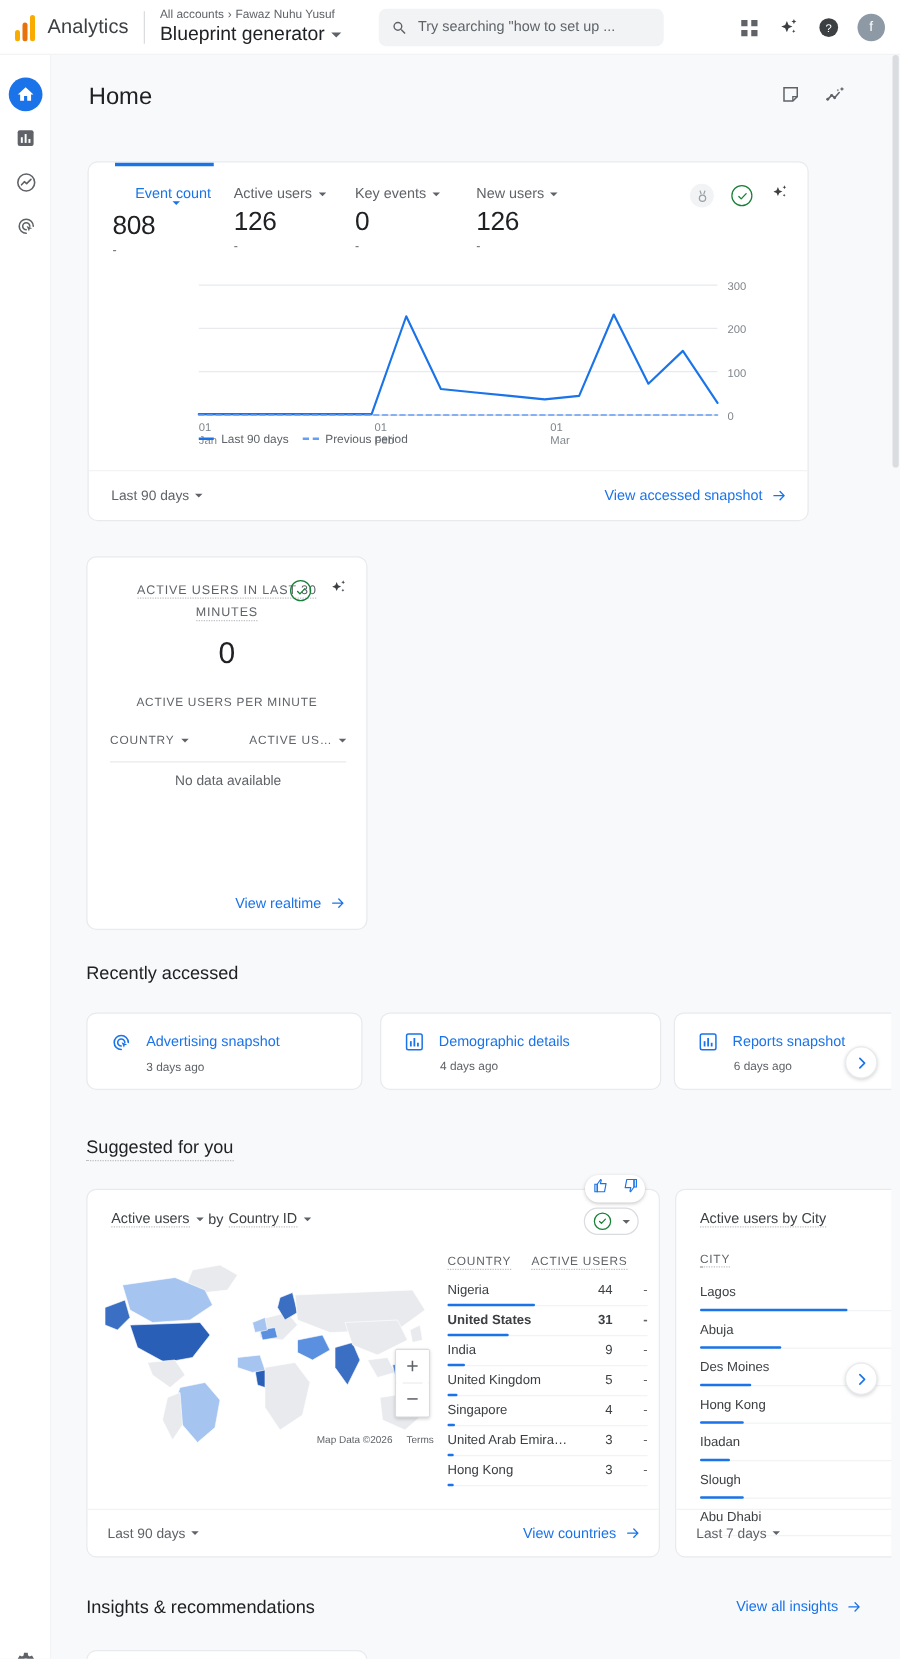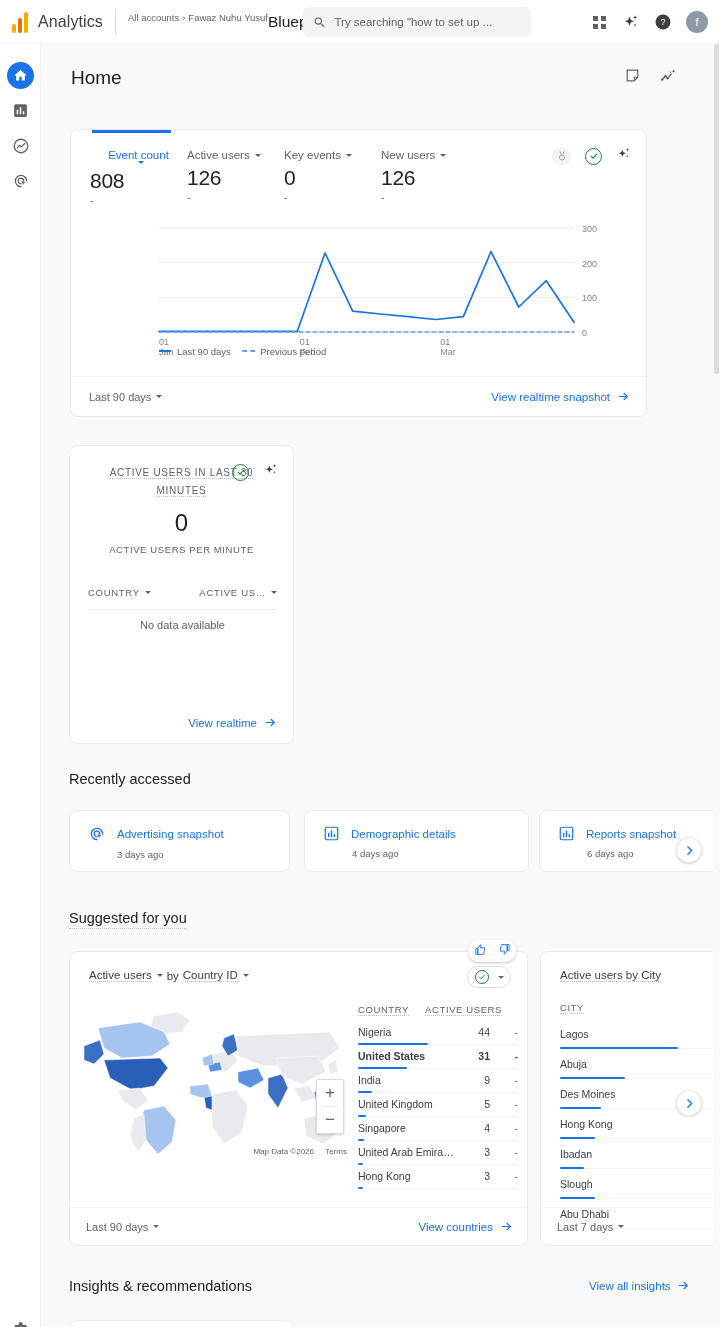--- a/index.html
+++ b/index.html
@@ -18,21 +18,21 @@
     background: #fff; display: flex; align-items: center;
     border-bottom: 1px solid #f1f3f4;
   }
   .ga-logo { margin-left: 12px; display: flex; align-items: flex-end; height: 22px; gap: 2px; }
   .ga-logo i { display: block; width: 4px; border-radius: 2px; background: #f9ab00; }
   .ga-logo i:nth-child(1) { height: 9px; background:#f9ab00; }
   .ga-logo i:nth-child(2) { height: 15px; background:#e8710a; }
   .ga-logo i:nth-child(3) { height: 21px; background:#f9ab00; }
   .brand { font-size: 16px; color: #3c4043; margin-left: 10px; letter-spacing: .1px; }
   .vsep { width:1px; height:26px; background:#dadce0; margin:0 12px; }
-  .acctwrap { display:flex; flex-direction:row; justify-content:center; }
+  .acctwrap { display:flex; flex-direction:column; justify-content:center; }
   .crumbs { font-size: 9.5px; color: #5f6368; line-height: 12px; }
   .crumbs .sep { margin: 0 3px; }
   .propname { font-size: 15.5px; color: #202124; line-height: 19px; display:flex; align-items:center; }
   .caret { display:inline-block; width:0; height:0; border-left:4px solid transparent;
            border-right:4px solid transparent; border-top:4px solid #5f6368; margin-left:5px; }
   .caret.sm { border-left-width:3.5px; border-right-width:3.5px; border-top-width:3.5px; }
   .search {
     position:absolute; left:303px; top:7px; width:228px; height:30px;
     background:#f1f3f4; border-radius:6px; display:flex; align-items:center; padding:0 10px;
   }
@@ -91,21 +91,21 @@
              border-top:1px solid #f1f3f4; }
   .daterange { font-size:11px; color:#5f6368; display:flex; align-items:center; }
   .viewlink { font-size:11.5px; color:#1a73e8; display:flex; align-items:center; gap:7px; }
 
   
   .realtime { position:absolute; left:69px; top:445px; width:225px; height:299px; }
   .rt-pad { padding:16px 18px 0 18px; position:relative;text-align:center; }
   .rt-title { font-size:10px; color:#5f6368; letter-spacing:.7px; width:128px; line-height:15px;
               border-bottom:1px dotted #bdc1c6; display:inline; }
   .rt-zero { font-size:24px; color:#202124; margin-top:12px; line-height:26px; }
-  .rt-sub { font-size:9.5px; color:#5f6368; letter-spacing:.6px; margin-top:8px; }
+  .rt-sub { font-size:9.5px; color:#5f6368; letter-spacing:.6px; margin-top:21px; }
   .rt-badges { position:absolute; right:14px; top:16px; display:flex; align-items:center; gap:14px; }
   .rt-cols { position:absolute; left:18px; top:141px; width:189px;
              display:flex; justify-content:space-between; }
   .colhdr { font-size:9.5px; color:#5f6368; letter-spacing:.7px; display:flex; align-items:center; }
   .rt-rule { position:absolute; left:18px; top:163px; width:189px; height:1px; background:#e8eaed; }
   .nodata { position:absolute; left:0; top:173px; width:225px; text-align:center;
             font-size:11px; color:#5f6368; }
   .rt-foot { position:absolute; right:16px; bottom:14px; }
 
   
@@ -343,21 +343,21 @@
             <text x="189.2" y="136.5" font-size="9.5" fill="#5f6368" font-family="Liberation Sans">Previous period</text>
           </svg>
       </div>
 
       <div class="ov-foot">
         <div class="daterange">
           <span>Last 90 days</span>
           <span class="caret sm"></span>
         </div>
         <div class="viewlink">
-          <span>View realtime snapshot</span>
+          <span>View accessed snapshot</span>
           <svg width="13" height="13" viewBox="0 0 24 24">
               <path d="M4 12h15M13 6l6 6-6 6" fill="none" stroke="#1a73e8" stroke-width="2" stroke-linecap="round" stroke-linejoin="round"></path>
             </svg>
         </div>
       </div>
     </div>
   </div>
 
   <div class="card realtime">
     <div class="rt-pad">

